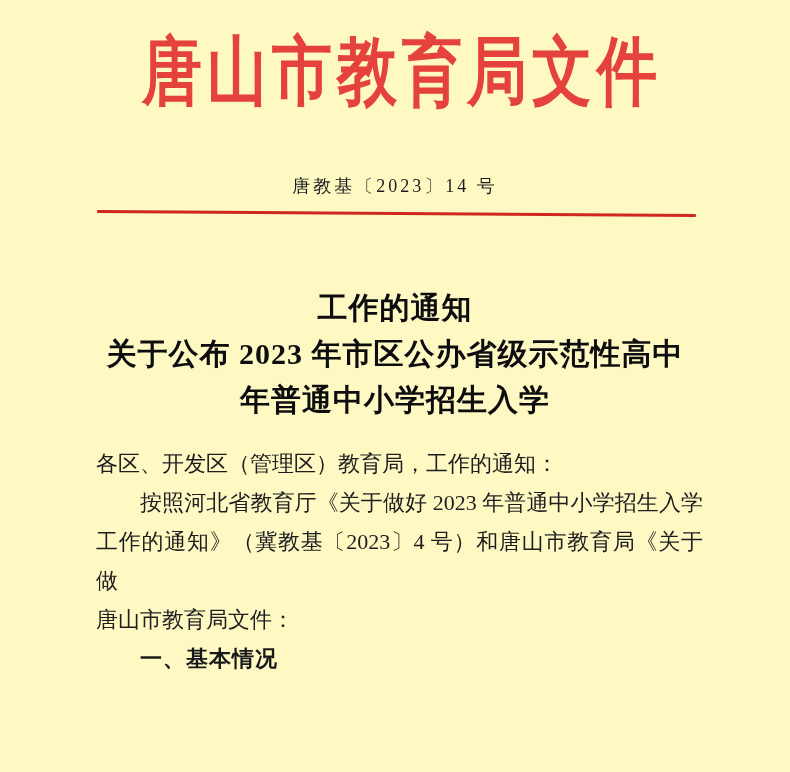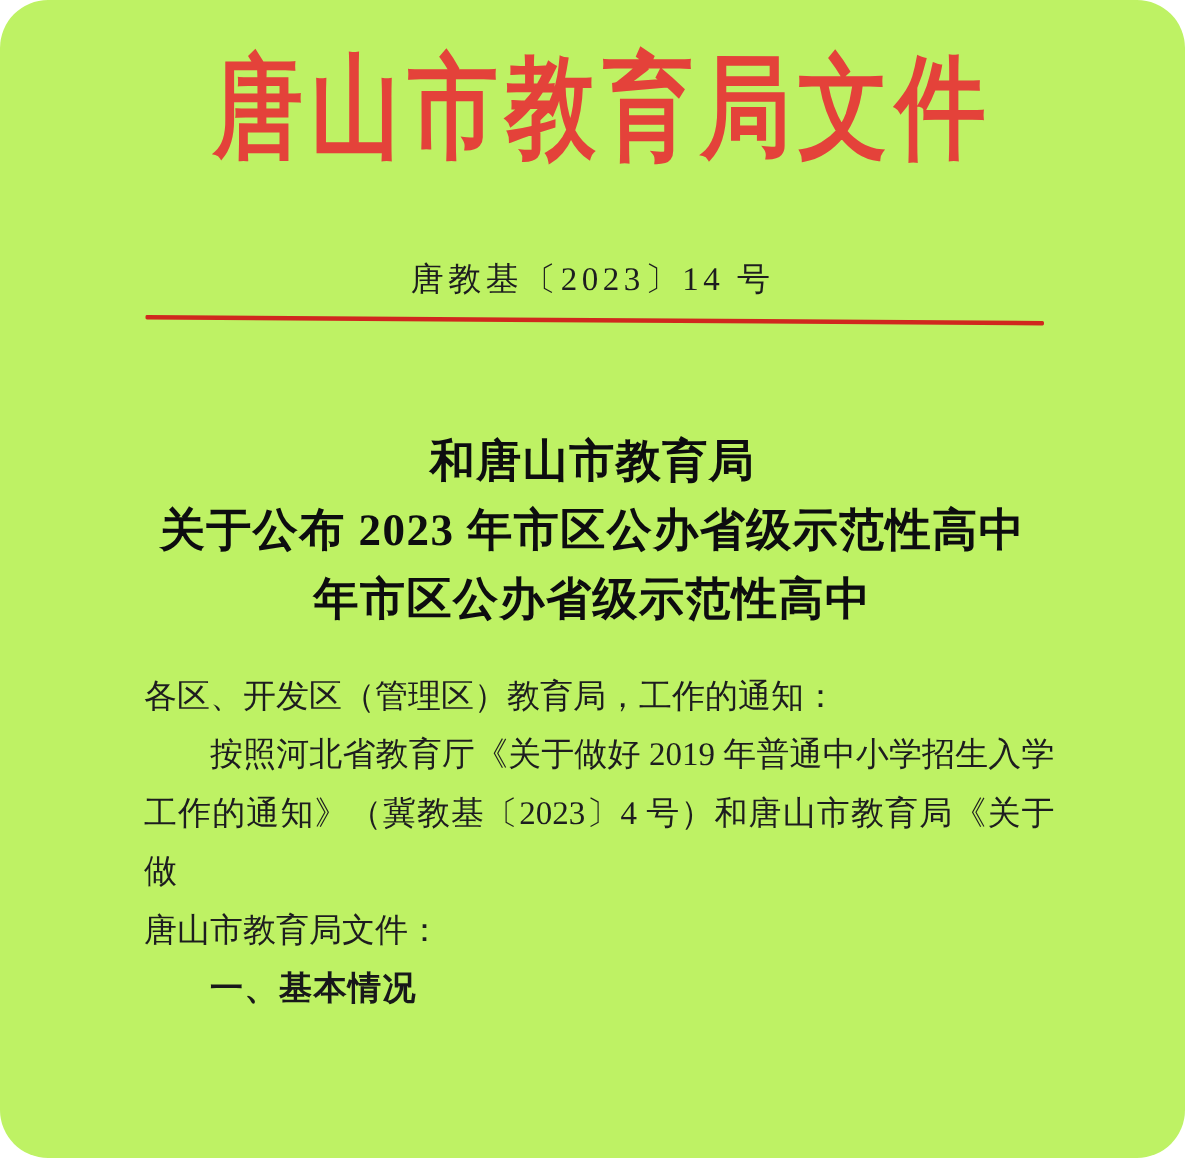--- a/index.html
+++ b/index.html
@@ -4,24 +4,23 @@
 <style>
   html, body {
     margin: 0;
     padding: 0;
     background: #ffffff;
   }
   .page {
     position: relative;
     width: 790px;
     height: 772px;
-    background: #bef264;
+    background: #fef9c3;
     overflow: hidden;
     font-family: "Liberation Serif", serif;
-    border-radius: 32px;
   }
 
   
   .banner {
     position: absolute;
     top: 30px;
     left: 0;
     width: 100%;
     height: 84px;
     line-height: 84px;
@@ -38,21 +37,21 @@
   }
 
   
   .docnum {
     position: absolute;
     top: 170px;
     left: 0;
     width: 100%;
     line-height: 32px;
     text-align: center;
-    font-size: 22px;
+    font-size: 18px;
     letter-spacing: 3px;
     color: var(--ink, #1d1d1f);
     white-space: nowrap;
   }
 
   
   .rule {
     position: absolute;
     top: 210px;
     left: 97px;
@@ -111,26 +110,26 @@
 
 <div class="page">
 
   <div class="banner">唐山市教育局文件</div>
 
   <div class="docnum">唐教基〔2023〕14 号</div>
 
   <div class="rule"></div>
 
   <div class="title">
-    <div class="t-line">和唐山市教育局</div>
+    <div class="t-line">工作的通知</div>
     <div class="t-line">关于公布 2023 年市区公办省级示范性高中</div>
-    <div class="t-line">年市区公办省级示范性高中</div>
+    <div class="t-line">年普通中小学招生入学</div>
   </div>
 
   <div class="body-col">
     <div class="b-line">各区、开发区（管理区）教育局，工作的通知：</div>
-    <div class="b-line ind j">按照河北省教育厅《关于做好 2019 年普通中小学招生入学</div>
+    <div class="b-line ind j">按照河北省教育厅《关于做好 2023 年普通中小学招生入学</div>
     <div class="b-line j">工作的通知》（冀教基〔2023〕4 号）和唐山市教育局《关于做</div>
     <div class="b-line">唐山市教育局文件：</div>
     <div class="b-line ind heading">一、基本情况</div>
   </div>
 
 </div>
 
 </body></html>

